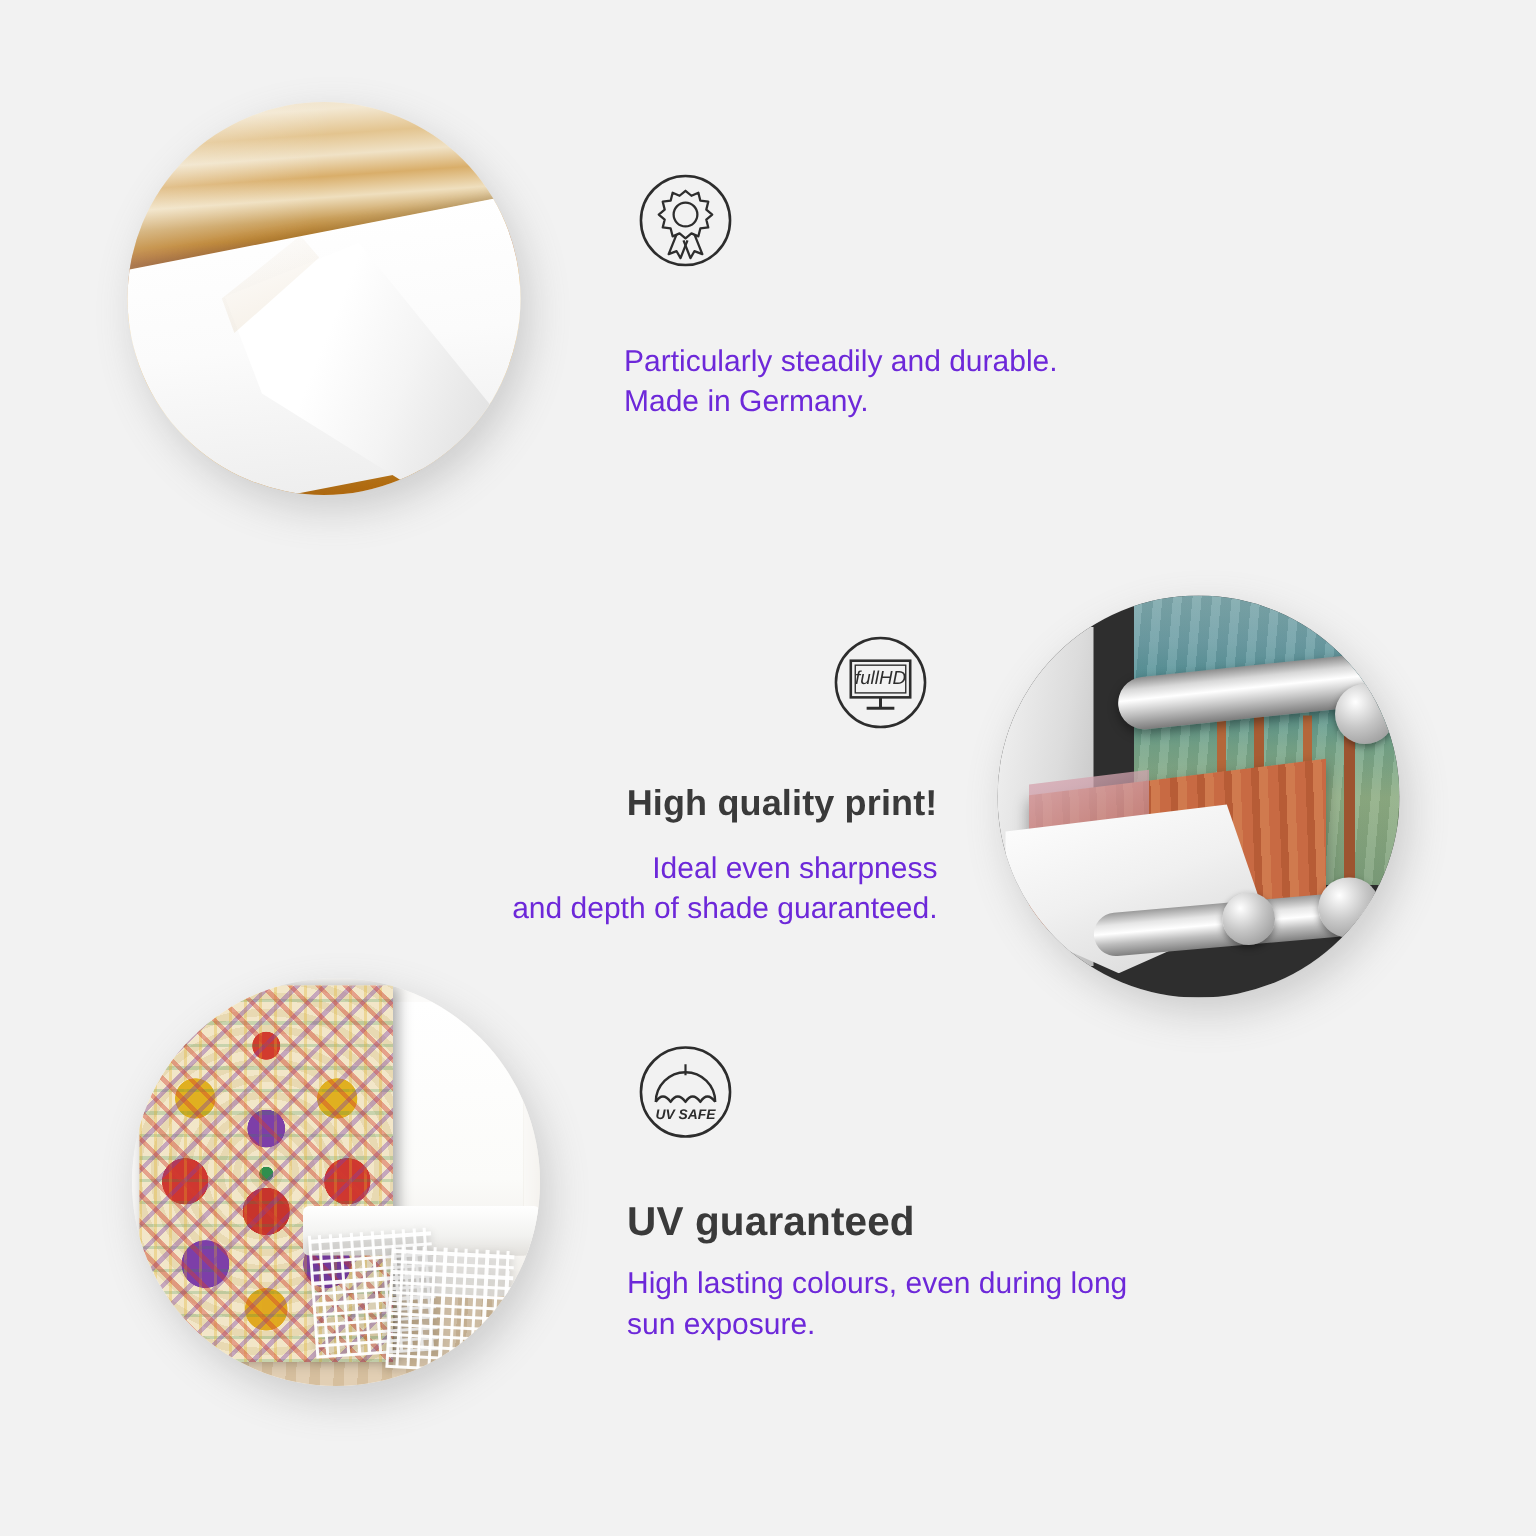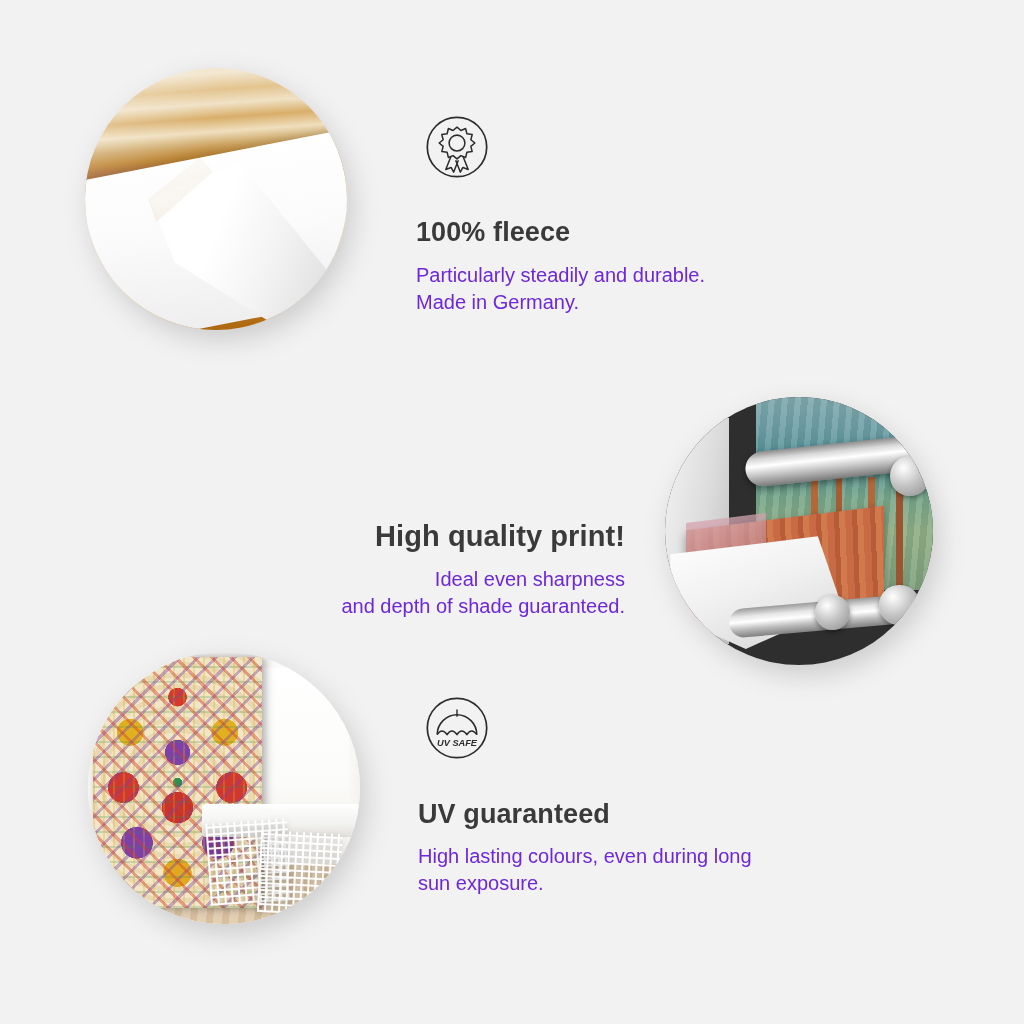--- a/index.html
+++ b/index.html
@@ -184,21 +184,21 @@
     color:#3a3a3a;font-weight:bold;letter-spacing:.1px;margin:0;
   }
   .feature .body{
     color:#6d28d9;margin:0;
   }
   #feature-fleece{left:416px;top:215px;width:430px;text-align:left;}
   #feature-fleece .headline{font-size:27px;line-height:34px;}
   #feature-fleece .body{font-size:20px;line-height:27px;margin-top:13px;}
 
   #feature-print{left:195px;top:518px;width:430px;text-align:right;}
-  #feature-print .headline{font-size:29px;line-height:36px;}
+  #feature-print .headline{font-size:24px;line-height:36px;}
   #feature-print .body{font-size:20px;line-height:27px;margin-top:12px;}
 
   #feature-uv{left:418px;top:797px;width:440px;text-align:left;}
   #feature-uv .headline{font-size:27px;line-height:34px;}
   #feature-uv .body{font-size:20px;line-height:27px;margin-top:12px;}
 
   
   .icon-badge{position:absolute;width:66px;height:66px;}
   #icon-award{left:424px;top:114px;}
   #icon-fullhd{left:554px;top:422px;}
@@ -223,21 +223,20 @@
     <svg viewBox="0 0 100 100">
       <circle cx="50" cy="50" r="45" fill="none" stroke="#2d2d2d" stroke-width="2.6"></circle>
       <path d="M50 20 L56 25 L63 22 L65 30 L73 31 L71 39 L77 44 L71 49 L73 57 L65 58 L63 66 L56 63 L50 68 L44 63 L37 66 L35 58 L27 57 L29 49 L23 44 L29 39 L27 31 L35 30 L37 22 L44 25 Z" fill="none" stroke="#2d2d2d" stroke-width="2.3" stroke-linejoin="round"></path>
       <circle cx="50" cy="44" r="12" fill="none" stroke="#2d2d2d" stroke-width="2.3"></circle>
       <path d="M41 64 L33 84 L41 81 L45 88 L52 70" fill="none" stroke="#2d2d2d" stroke-width="2.3" stroke-linejoin="round"></path>
       <path d="M59 64 L67 84 L59 81 L55 88 L48 70" fill="none" stroke="#2d2d2d" stroke-width="2.3" stroke-linejoin="round"></path>
     </svg>
   </div>
 
   <div class="feature" id="feature-fleece">
-    <p class="headline">100% fleece</p>
     <p class="body">
       <span>Particularly steadily and durable.</span><br>
       <span>Made in Germany.</span>
     </p>
   </div>
 
   <div class="photo-circle" id="photo-printer">
     <div class="photo-inner">
       <div class="pr-bg"></div>
       <div class="pr-print"></div>
@@ -247,20 +246,30 @@
       <div class="pr-deck-pink"></div>
       <div class="pr-roller"></div>
       <div class="pr-tray"></div>
       <div class="pr-roller2"></div>
       <div class="pr-knob pr-k1"></div>
       <div class="pr-knob pr-k2"></div>
       <div class="pr-knob pr-k3"></div>
     </div>
   </div>
 
+  <div class="icon-badge" id="icon-fullhd">
+    <svg viewBox="0 0 100 100">
+      <circle cx="50" cy="50" r="45" fill="none" stroke="#2d2d2d" stroke-width="2.6"></circle>
+      <rect x="20" y="28" width="60" height="37" fill="none" stroke="#2d2d2d" stroke-width="2.6"></rect>
+      <rect x="24.5" y="32.5" width="51" height="28" fill="none" stroke="#2d2d2d" stroke-width="1.4"></rect>
+      <line x1="50" y1="65" x2="50" y2="76" stroke="#2d2d2d" stroke-width="3"></line>
+      <line x1="36" y1="76" x2="64" y2="76" stroke="#2d2d2d" stroke-width="3"></line>
+      <text x="50" y="52" text-anchor="middle" font-family="'Liberation Sans', sans-serif" font-size="19" font-style="italic" fill="#2d2d2d">fullHD</text>
+    </svg>
+  </div>
 
   <div class="feature" id="feature-print">
     <p class="headline">High quality print!</p>
     <p class="body">
       <span>Ideal even sharpness</span><br>
       <span>and depth of shade guaranteed.</span>
     </p>
   </div>
 
   <div class="photo-circle" id="photo-uv">

